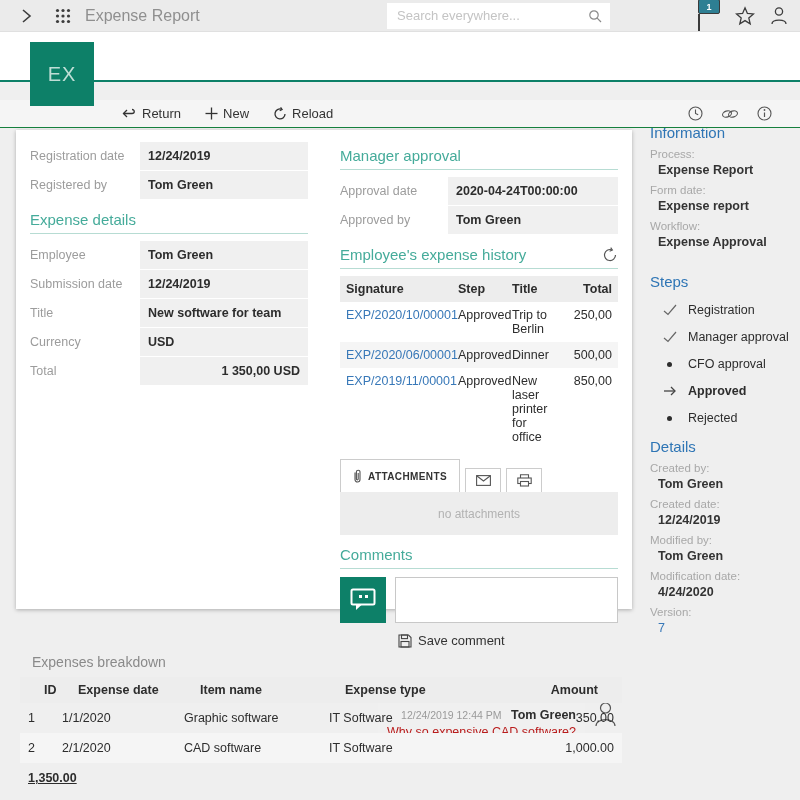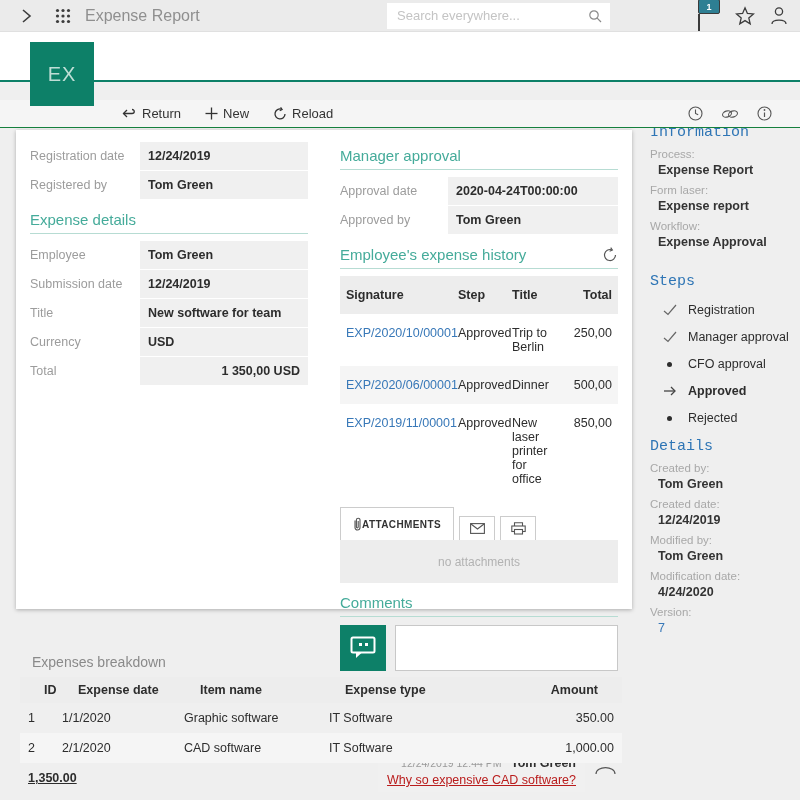--- a/index.html
+++ b/index.html
@@ -52,34 +52,34 @@
   .f-label2 { width:108px; }
   .f-value { flex:1; background:#f0f0f0; font-size:12.5px; font-weight:bold; color:#2d2d2d;
              display:flex; align-items:center; padding:0 8px; }
   .f-value.right { justify-content:flex-end; }
 
   .section-h { color:#45ab9a; font-size:15px; padding:11px 0 5px; border-bottom:1px solid #b7dcd3;
                margin-bottom:7px; display:flex; align-items:center; justify-content:space-between; }
 
   
   .ht { font-size:12.5px; margin-top:2px; }
-  .ht-row { display:flex; padding:12px 6px; align-items:flex-start; }
+  .ht-row { display:flex; padding:6px 6px; align-items:flex-start; }
   .ht-head { background:#ededed; font-weight:bold; }
   .ht-alt { background:#f5f5f5; }
   .ht-c1 { width:112px; flex:none; }
   .ht-c2 { width:54px; flex:none; }
   .ht-c3 { flex:1; padding-right:6px; }
   .ht-c4 { width:52px; flex:none; text-align:right; }
   .ht-foot { background:#ededed; font-weight:bold; text-align:right; padding:7px 6px; margin-top:4px; }
   a.doclink { color:#3878b8; text-decoration:none; cursor:pointer; }
 
   
   .tabs { display:flex; align-items:flex-end; margin-top:16px; height:26px; }
   .tab-active { background:#fff; border:1px solid #cccccc; border-bottom:none; height:26px;
-                display:flex; align-items:center; gap:0; padding:16px 12px; font-size:10px;
+                display:flex; align-items:center; gap:6px; padding:16px 12px; font-size:10px;
                 font-weight:bold; letter-spacing:0.4px; color:#333; cursor:pointer; }
   .tab-ico { background:#fff; border:1px solid #cccccc; border-bottom:none; height:24px; width:36px;
              display:flex; align-items:center; justify-content:center; margin-left:5px; cursor:pointer; }
   .attach-panel { background:#ededed; height:43px; display:flex; align-items:center; justify-content:center;
                   color:#b2b2b2; font-size:12px; }
 
   
   .comment-row { display:flex; gap:9px; margin-top:8px; }
   .cm-btn { width:46px; height:46px; background:#0d8068; flex:none; display:flex; align-items:center;
             justify-content:center; cursor:pointer; }
@@ -102,21 +102,21 @@
   .bd-c1 { width:34px; flex:none; }
   .bd-c2 { width:122px; flex:none; }
   .bd-c3 { width:145px; flex:none; }
   .bd-c4 { flex:1; }
   .bd-c5 { width:90px; flex:none; text-align:right; }
   .bd-row.data { padding:8px 8px; }
   .bd-foot { text-align:left; font-weight:bold; font-size:12.5px; padding:8px 8px;text-decoration:underline; }
 
   
   .sidebar { position:absolute; left:650px; top:124px; width:142px; }
-  .sb-h { color:#2e75b5; font-size:15px; margin-bottom:4px;font-family:Liberation Mono, monospace; }
+  .sb-h { color:#2e75b5; font-size:15px; margin-bottom:4px; }
   .sb-h.gap { margin-top:24px; }
   .sb-label { color:#a8a8a8; font-size:11.5px; margin-top:7px; }
   .sb-value { color:#333; font-size:12.5px; font-weight:bold; margin:3px 0 0 8px; }
   .sb-value.link { color:#3878b8; font-weight:normal; cursor:pointer; }
   .steps-list { margin:10px 0 4px 2px; }
   .step { display:flex; align-items:center; gap:11px; margin:13px 0 13px 10px; font-size:12.5px; color:#2d2d2d; }
   .step .ic { width:15px; flex:none; display:flex; justify-content:center; }
   .step.current { font-weight:bold; }
   .dot { width:5px; height:5px; border-radius:50%; background:#2d2d2d; }
 </style>
@@ -390,21 +390,21 @@
     </div>
     <div class="bd-foot">1,350.00</div>
   </div>
 </div>
 
 <div class="sidebar">
   <div class="sb-h">Information</div>
 
   <div class="sb-label">Process:</div>
   <div class="sb-value">Expense Report</div>
-  <div class="sb-label">Form laser:</div>
+  <div class="sb-label">Form date:</div>
   <div class="sb-value">Expense report</div>
   <div class="sb-label">Workflow:</div>
   <div class="sb-value">Expense Approval</div>
 
   <div class="sb-h gap">Steps</div>
   <div class="steps-list">
     <div class="step">
       <span class="ic">
         <svg width="14" height="12" viewBox="0 0 14 12">
             <polyline points="1,7 5,10.5 13,1" fill="none" stroke="#666" stroke-width="1.2"></polyline>

